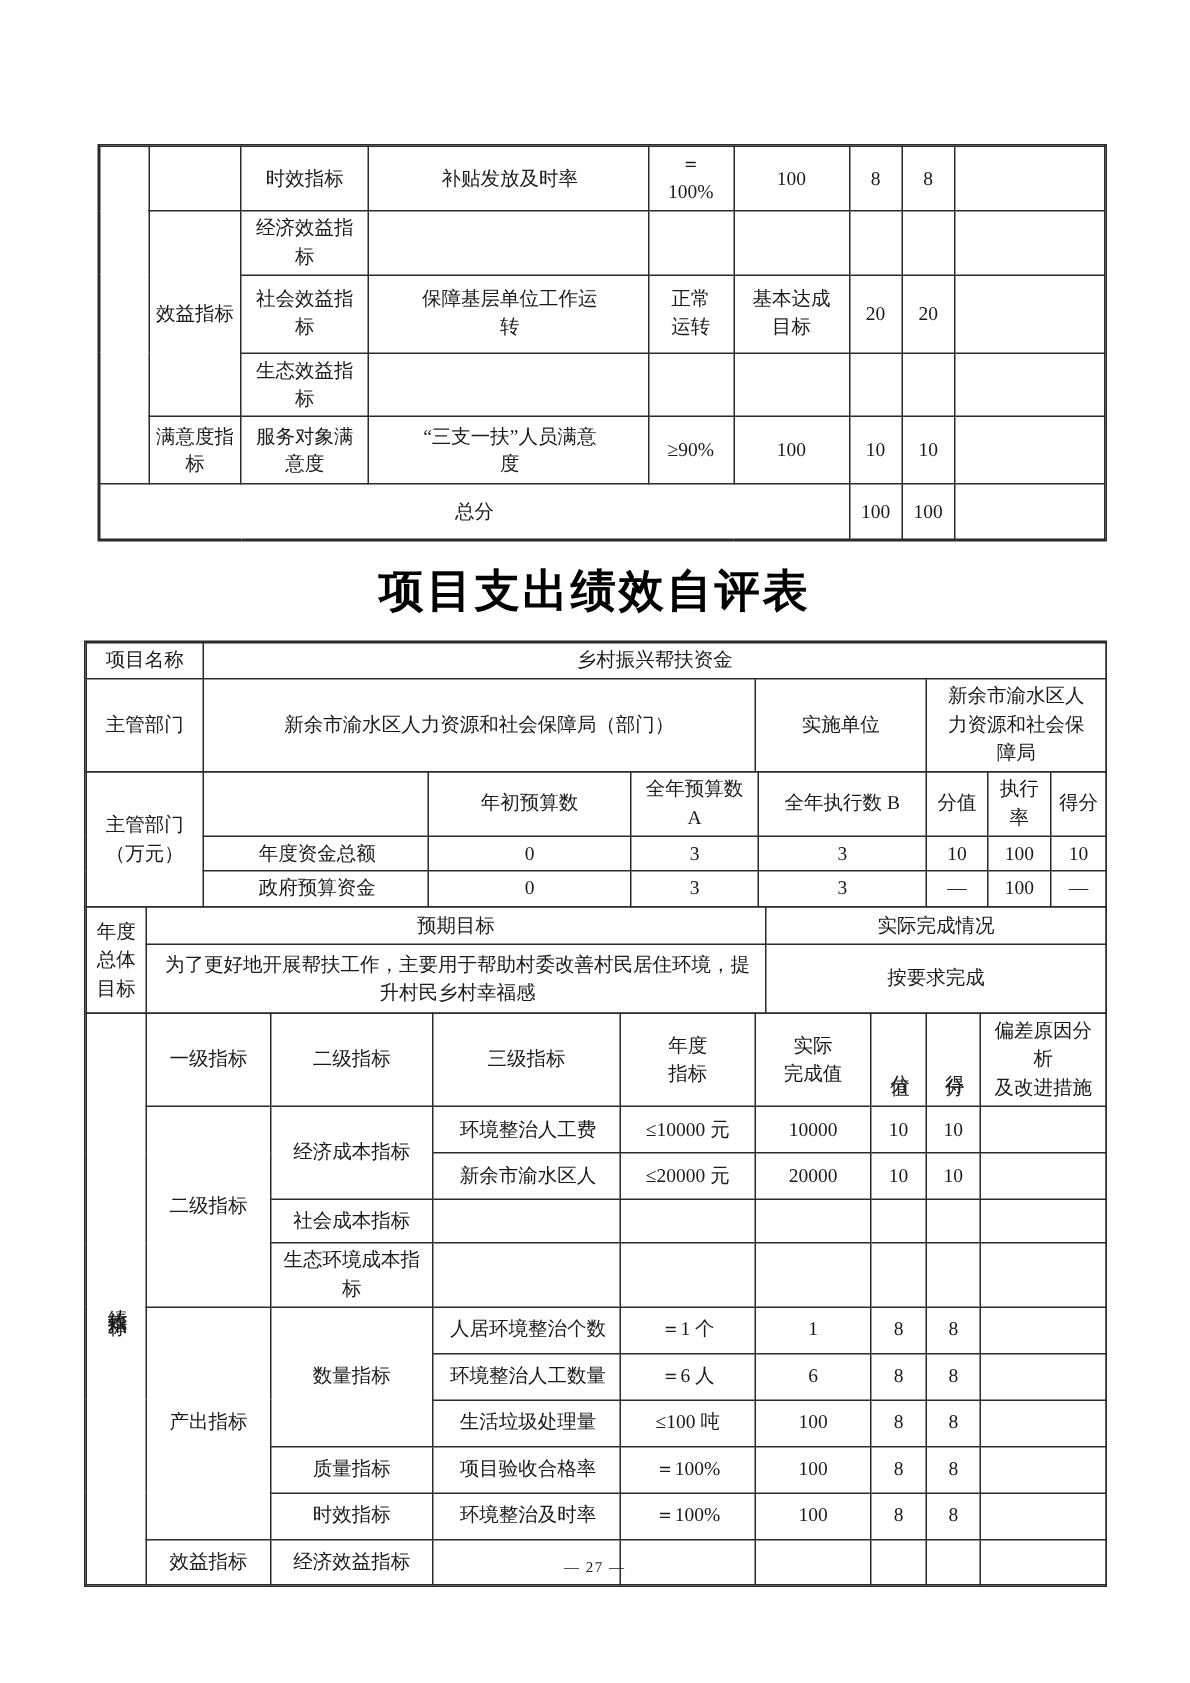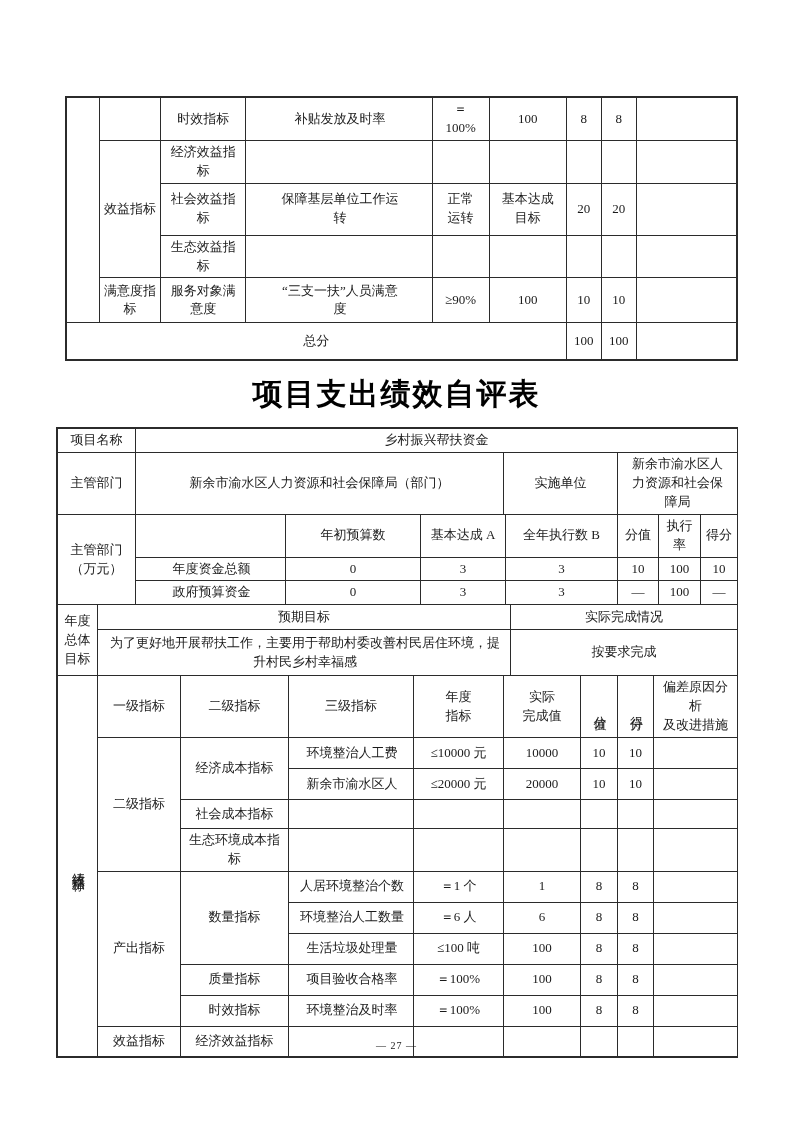--- a/index.html
+++ b/index.html
@@ -153,21 +153,21 @@
           <col style="width:41px">
           <col style="width:42px">
           <col style="width:37px">
       </colgroup>
       <tbody>
           <tr style="height:41px">
         <td rowspan="3">主管部门
 （万元）</td>
         <td></td>
         <td>年初预算数</td>
-        <td>基本达成 A</td>
+        <td>全年预算数 A</td>
         <td>全年执行数 B</td>
         <td>分值</td>
         <td>执行
 率</td>
         <td>得分</td>
       </tr>
       <tr style="height:21px">
         <td class="al">年度资金总额</td>
         <td>0</td>
         <td>3</td>

